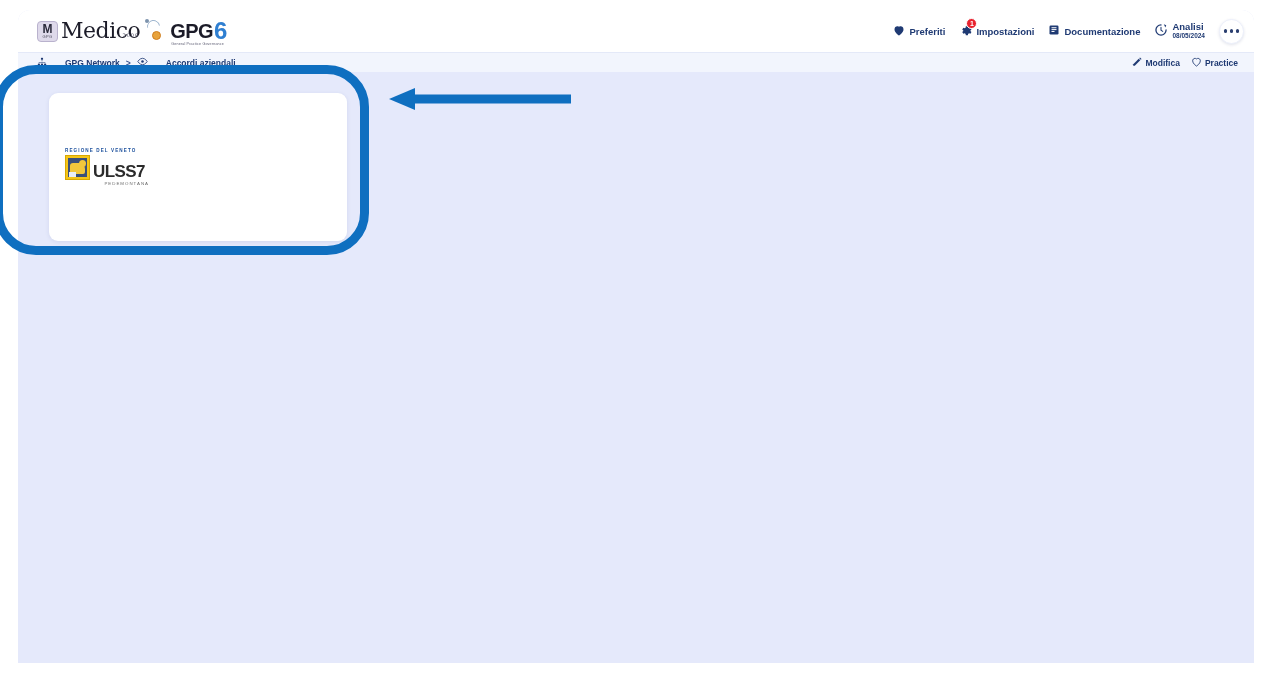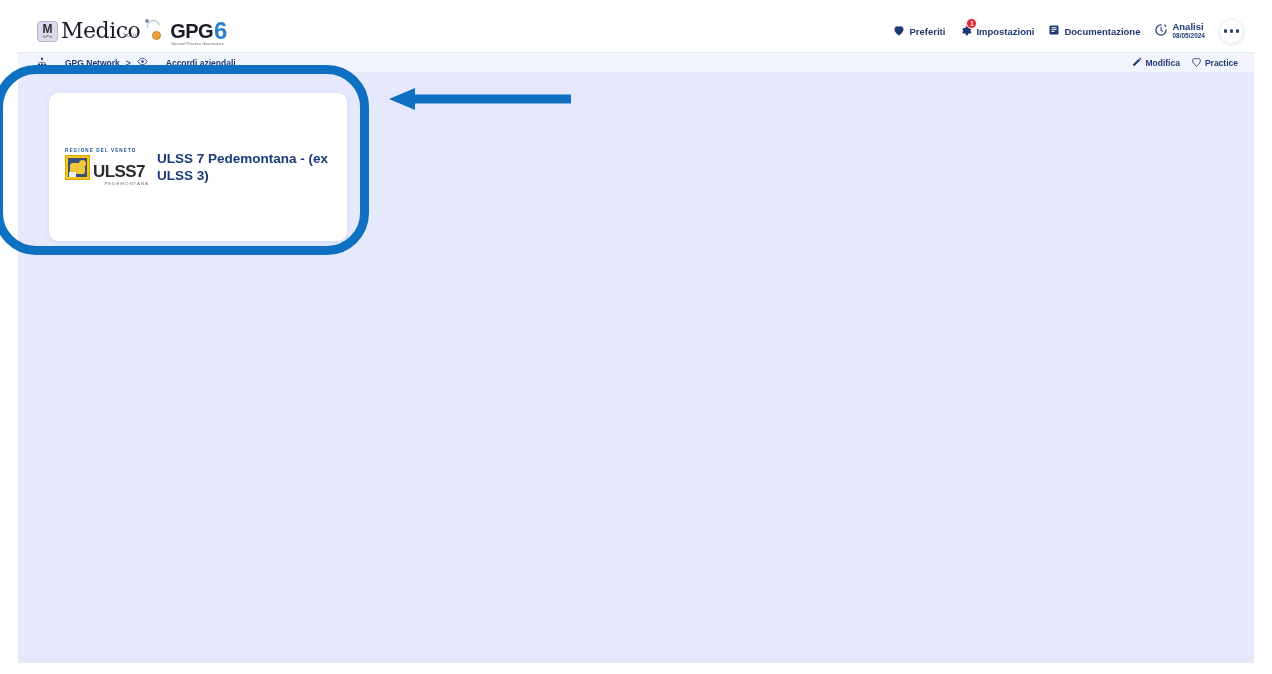--- a/index.html
+++ b/index.html
@@ -348,21 +348,20 @@
             <span class="field"></span>
               <span class="lion"></span>
               <span class="book"></span>
           </div>
           <div>
             <div class="ulss">ULSS7</div>
           </div>
         </div>
         <div class="pede">PEDEMONTANA</div>
       </div>
-      <div class="org-name">ULSS 7 Pedemontana - (ex ULSS 3)</div>
     </div>
 
   </div>
 </div>
 
 <div class="anno-rect"></div>
 <svg class="anno-arrow" viewBox="0 0 182 22">
   <polygon points="0,11 26,0 26,22" fill="#0f6fc0"></polygon>
   <rect x="24" y="6.5" width="158" height="9" fill="#0f6fc0"></rect>
 </svg>

